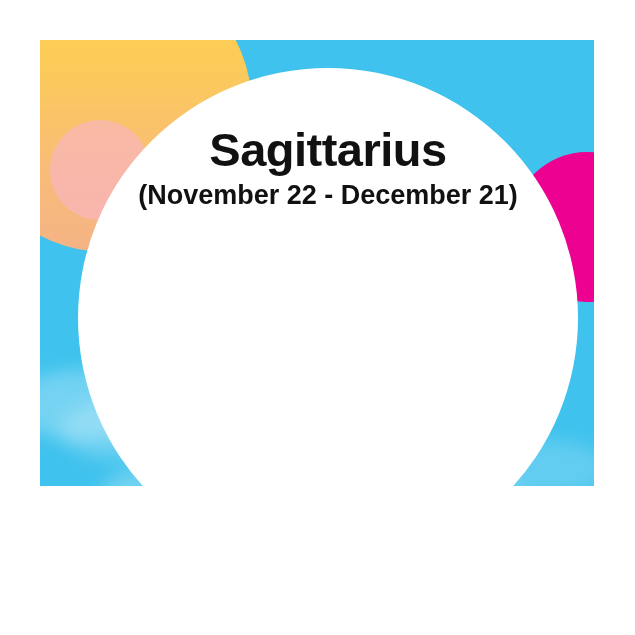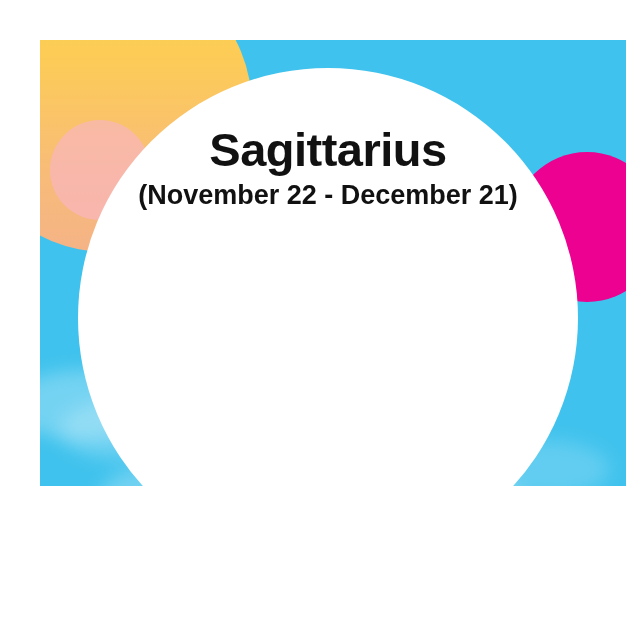--- a/index.html
+++ b/index.html
@@ -23,21 +23,20 @@
 
   
   #sky-canvas {
     position: absolute;
     left: 40px;
     top: 40px;
     width: 554px;
     height: 446px;
     background: #3FC2ED;
     overflow: hidden;
-    padding-left: 32px;
   }
 
   
   .cloud {
     position: absolute;
     border-radius: 50%;
     background: #ffffff;
     filter: blur(9px);
     pointer-events: none;
   }

